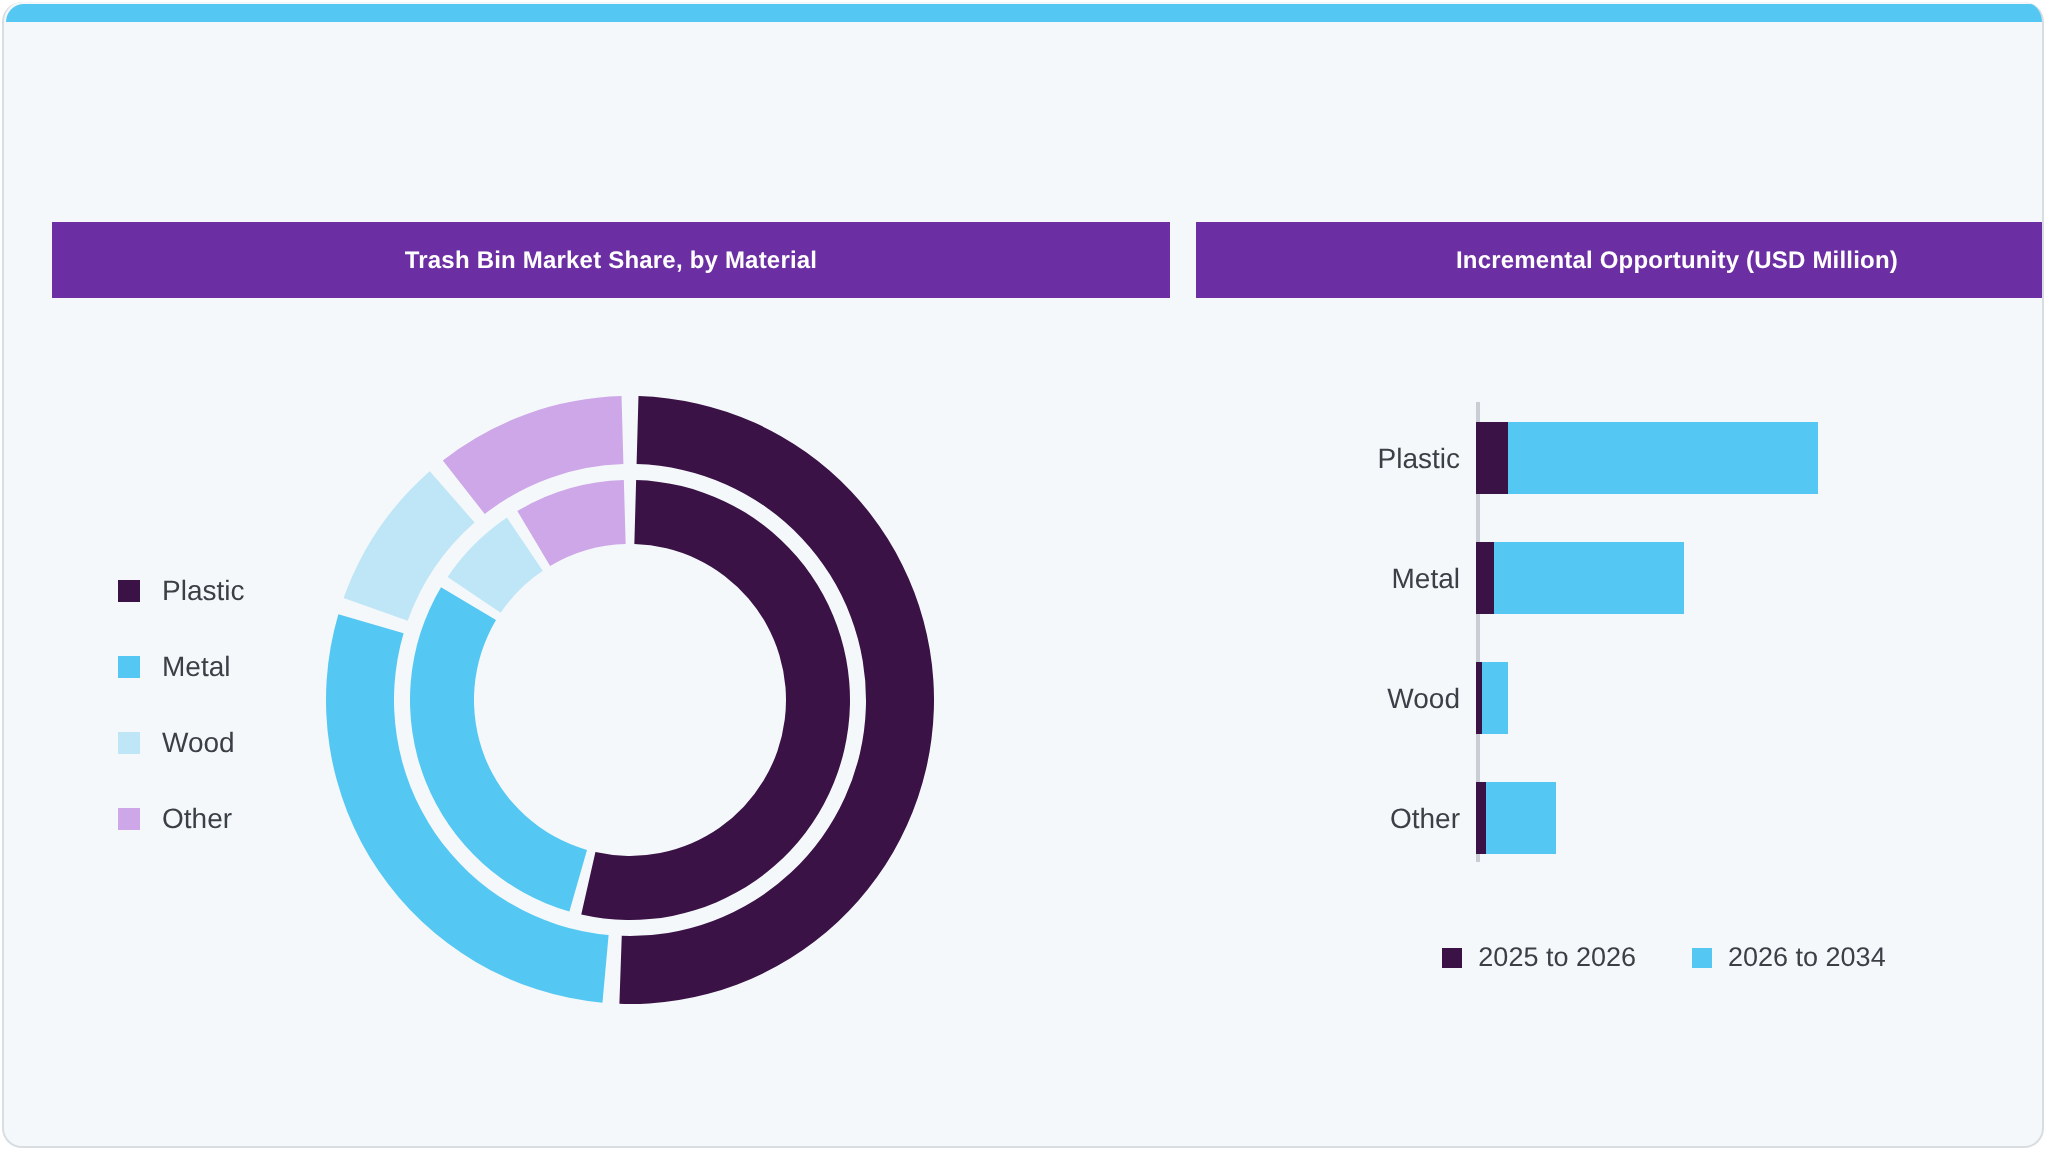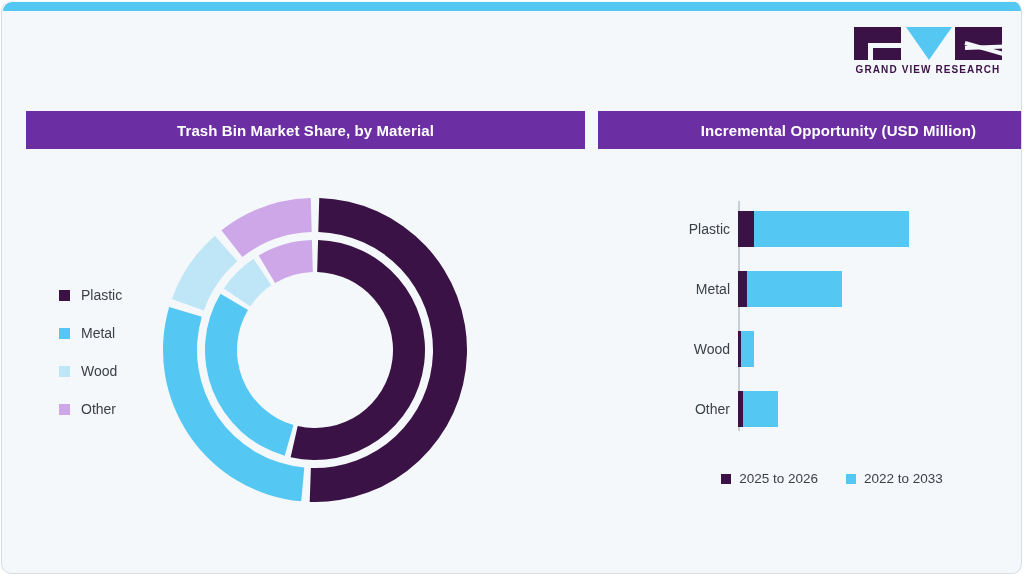--- a/index.html
+++ b/index.html
@@ -105,21 +105,21 @@
     color: #3a1245;
     white-space: nowrap;
   }
 
   
   .panel-header {
     position: absolute;
     height: 38px;
     background: #6c2ea3;
     color: #ffffff;
-    font-size: 15px;
+    font-size: 12px;
     font-weight: bold;
     display: flex;
     align-items: center;
     justify-content: center;
     letter-spacing: 0.1px;
   }
   #header-left  { left: 24px;  top: 110px; width: 559px; }
   #header-right { left: 596px; top: 110px; width: 401px; padding-left: 40px; }
 
   
@@ -222,34 +222,20 @@
     color: #3b3f46;
     white-space: nowrap;
   }
 </style>
 </head>
 <body>
 
 <div id="card">
   <div id="top-accent"></div>
 
-  <div id="logo">
-    <div id="logo-marks">
-      <div class="logo-block" id="logo-g">
-        <div id="logo-g-notch"></div>
-        <div id="logo-g-notch2"></div>
-      </div>
-      <div id="logo-v"></div>
-      <div class="logo-block" id="logo-r">
-        <div id="logo-r-slash"></div>
-        <div id="logo-r-slash2"></div>
-      </div>
-    </div>
-    <div id="logo-text">GRAND VIEW RESEARCH</div>
-  </div>
 
   <div class="panel-header" id="header-left">Trash Bin Market Share, by Material</div>
   <div class="panel-header" id="header-right">Incremental Opportunity (USD Million)</div>
 
   <div id="donut-legend">
       <div class="legend-row">
         <span class="legend-swatch" style="background: rgb(58, 18, 69);"></span>
         <span class="legend-label">Plastic</span>
       </div>
       <div class="legend-row">
@@ -317,16 +303,16 @@
       </div>
   </div>
 
   <div id="bar-legend">
       <div class="blegend-item">
         <span class="blegend-swatch" style="background: rgb(58, 18, 69);"></span>
         <span class="blegend-label">2025 to 2026</span>
       </div>
       <div class="blegend-item">
         <span class="blegend-swatch" style="background: rgb(84, 200, 242);"></span>
-        <span class="blegend-label">2022 to 2033</span>
+        <span class="blegend-label">2026 to 2034</span>
       </div>
     </div>
 </div>
 
 </body></html>

